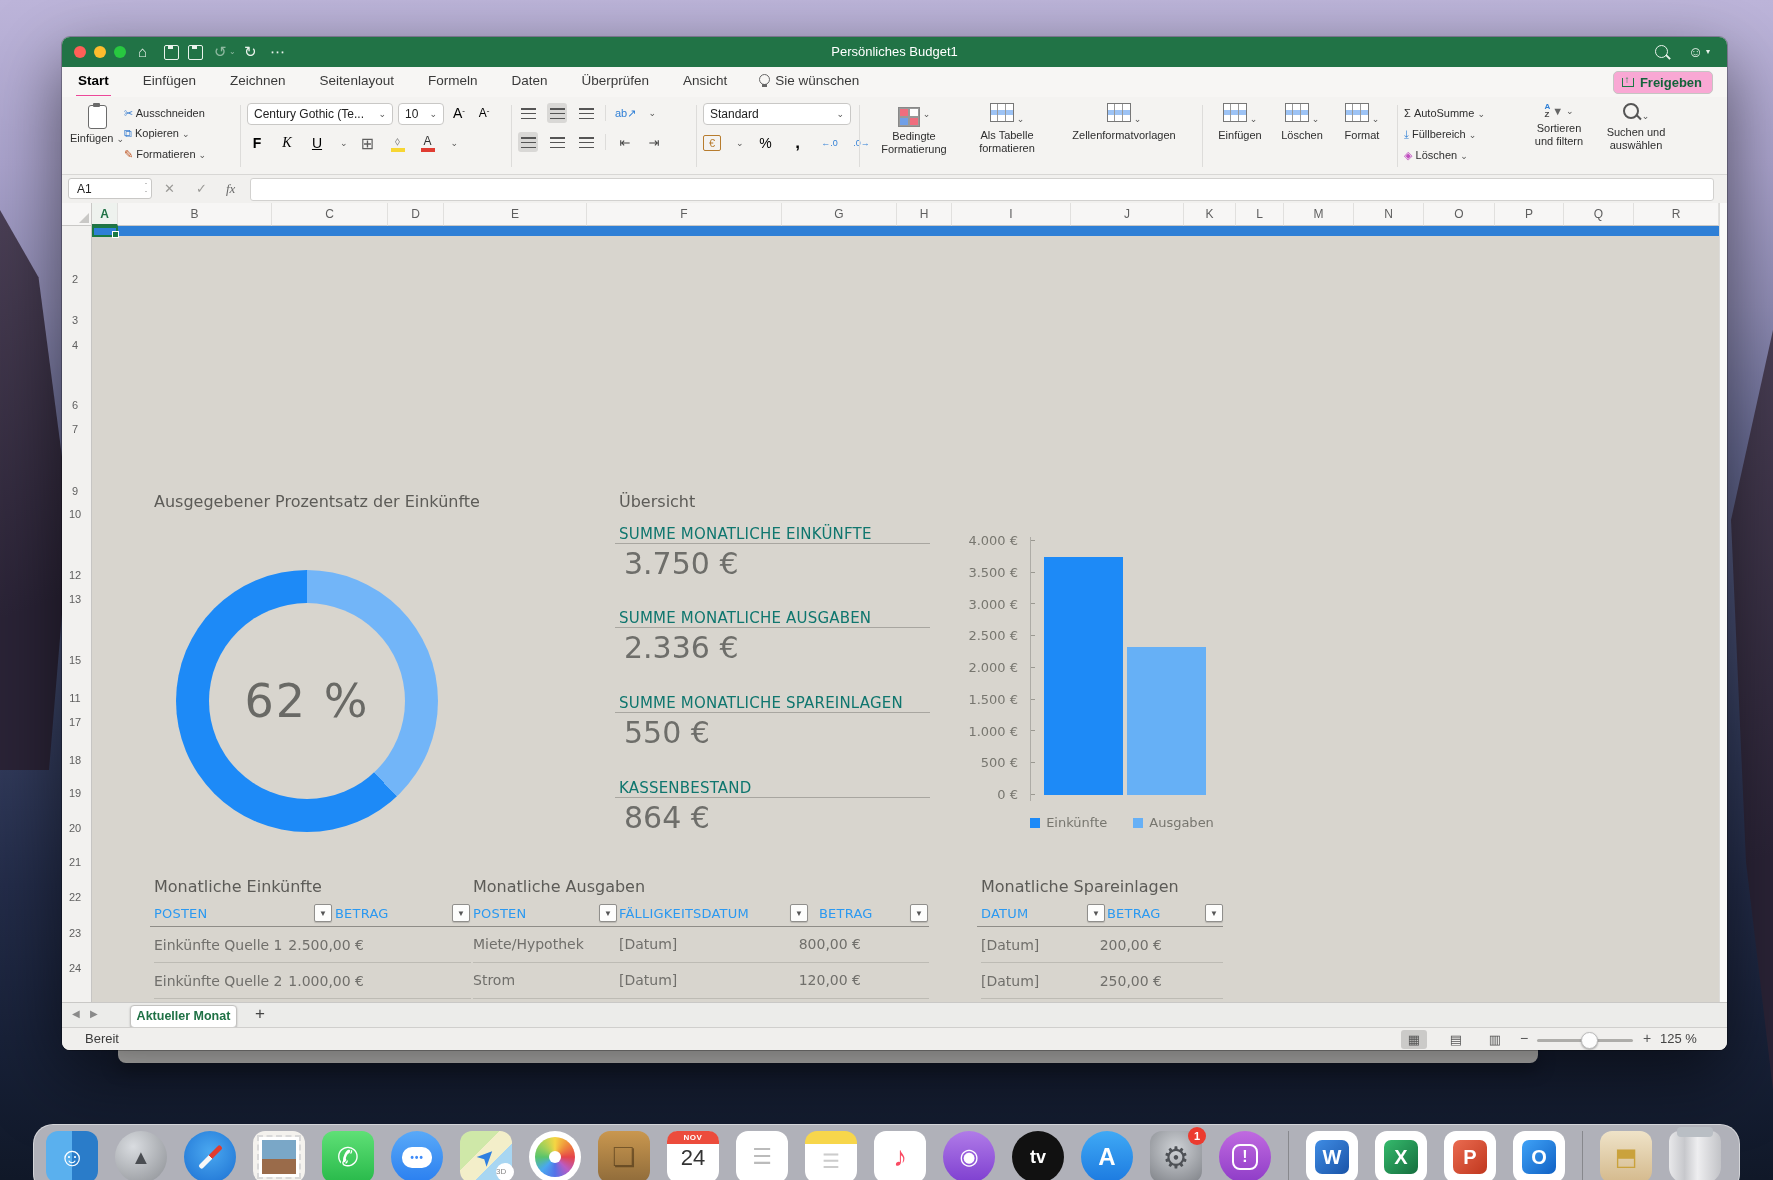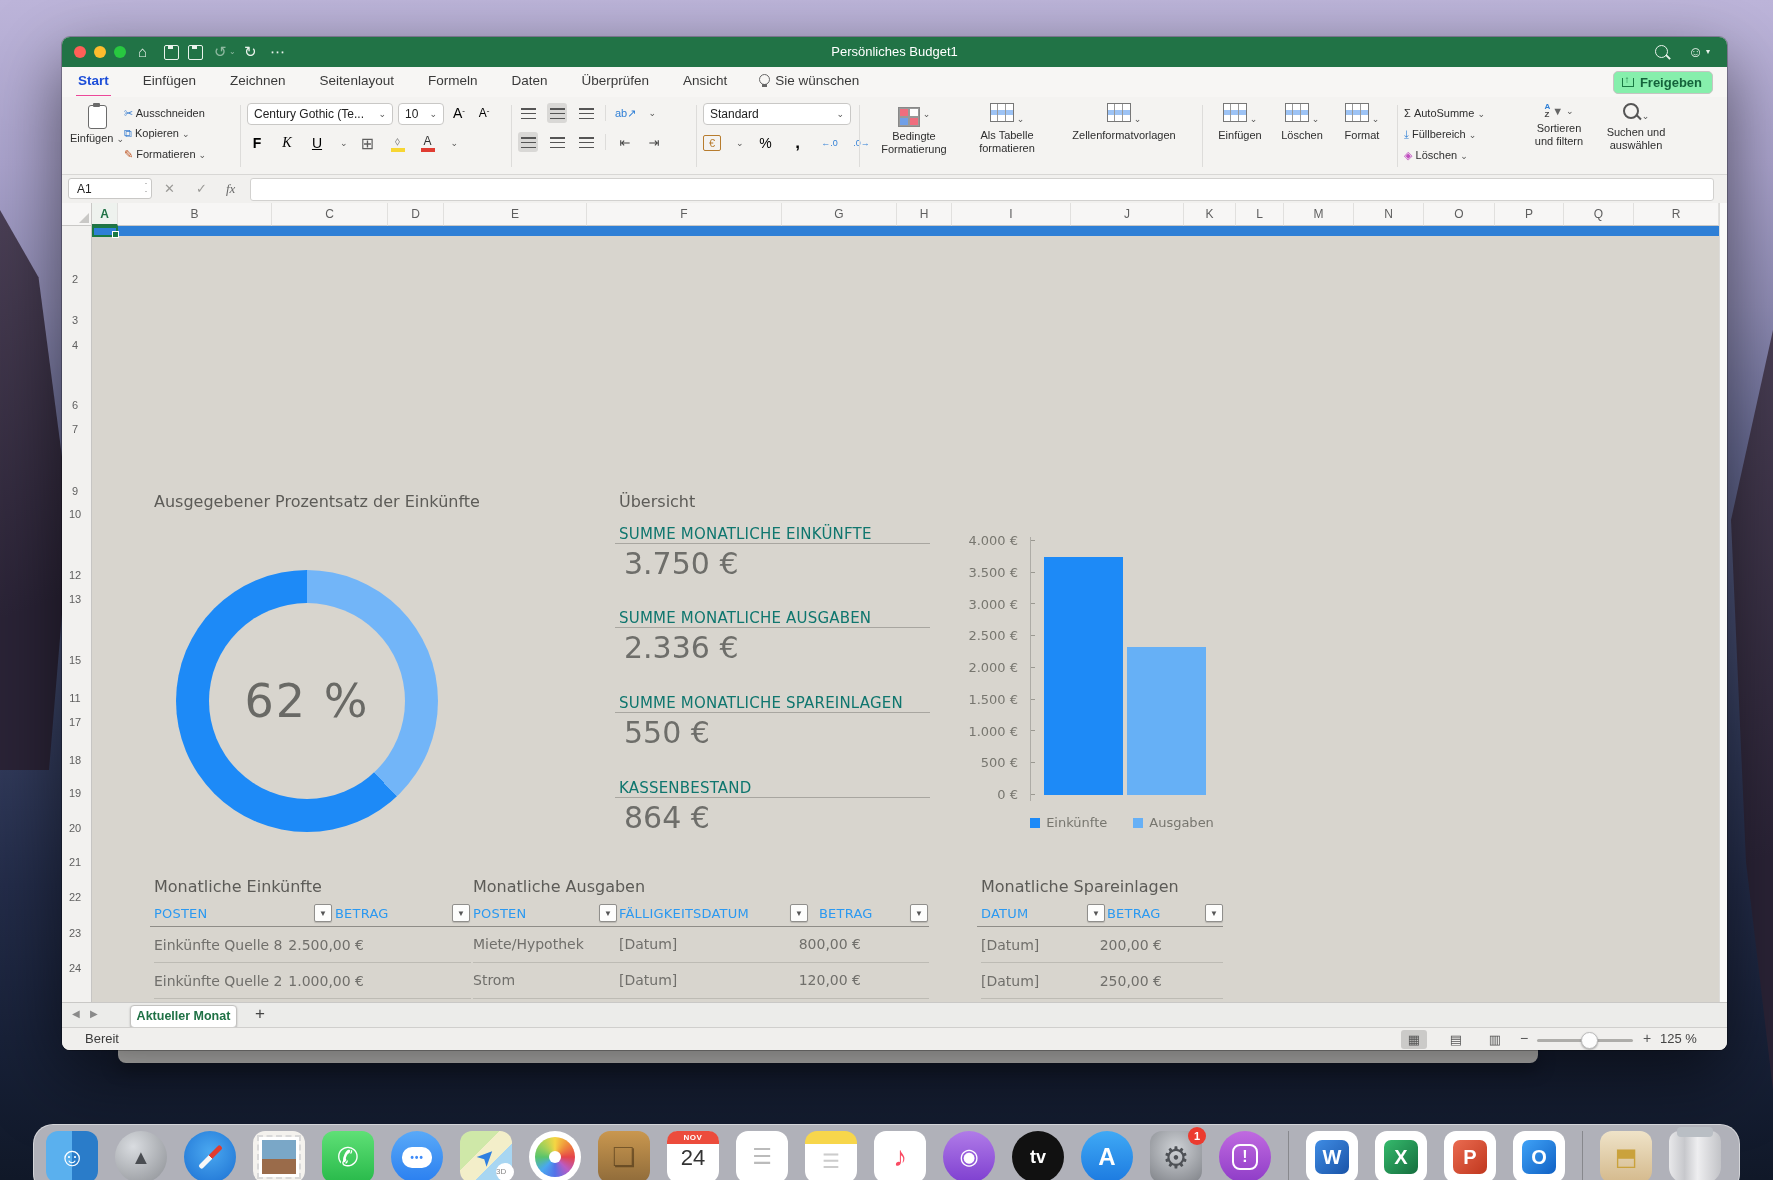--- a/index.html
+++ b/index.html
@@ -18,25 +18,25 @@
   .tl{width:12px;height:12px;border-radius:50%;top:9px}
   .tbar-ic{top:0;height:30px;line-height:30px;color:#eaf3ec;font-size:15px;text-align:center}
   .floppy{width:13px;height:13px;border:1.5px solid #eaf3ec;border-radius:2px;top:8px}
   .floppy::after{content:"";position:absolute;left:3px;top:-1px;width:5px;height:4px;background:#eaf3ec}
   #win-title{left:0;right:0;top:0;height:30px;line-height:30px;text-align:center;color:#fff;font-size:13px}
   .magw{width:11px;height:11px;border:1.8px solid #eaf3ec;border-radius:50%;top:8px}
   .magw::after{content:"";position:absolute;left:9px;top:10px;width:6px;height:2px;background:#eaf3ec;transform:rotate(45deg)}
   
   #menurow{left:0;top:30px;width:100%;height:30px;background:#f7f6f4;border-bottom:1px solid #e2e1df}
   .mtab{font-size:13.5px;color:#3a3a3a;line-height:28px;padding:0 2px}
-  .mtab.active{color:#1d4ed8;font-weight:bold;border-bottom:1px solid #ec4899}
+  .mtab.active{color:#000000;font-weight:bold;border-bottom:1px solid #ec4899}
   #tellme{font-size:13.5px;color:#3a3a3a;line-height:28px}
   .bulb{display:inline-block;width:9px;height:9px;border:1.5px solid #666;border-radius:50%;position:relative;margin-right:5px}
   .bulb::after{content:"";position:absolute;left:2px;top:9px;width:5px;height:3px;background:#666}
-  #share-btn{right:14px;top:4px;height:21px;line-height:21px;padding:0 10px 0 8px;background:#86efac;
+  #share-btn{right:14px;top:4px;height:21px;line-height:21px;padding:0 10px 0 8px;background:#f9a8d4;
     border:1px solid #c6c5c3;border-radius:5px;color:#14633b;font-size:13px;font-weight:bold}
   .share-ic{display:inline-block;width:10px;height:8px;border:1.5px solid #1a7a44;border-top:none;position:relative;margin-right:6px}
   .share-ic::after{content:"↑";position:absolute;left:1.5px;top:-9px;color:#1a7a44;font-size:10px;font-weight:bold}
   
   #ribbon{left:0;top:60px;width:100%;height:78px;background:#f4f3f1;border-bottom:1px solid #d8d7d5;display:flex;align-items:flex-start;padding-top:6px;box-sizing:border-box}
   .rsep{width:1px;height:62px;background:#dddcda;margin:2px 6px 0 6px;flex:none}
   .rgroup{flex:none}
   .rsmall{font-size:11px;color:#2e2e2e;line-height:20px;white-space:nowrap}
   .rlbl{font-size:11px;color:#2e2e2e;text-align:center;line-height:1.2}
   .caret{font-size:9px;color:#555;margin-left:3px}
@@ -445,21 +445,21 @@
       <div class="abs filterbtn" style="left:160px;top:3px">
           <span>▼</span>
         </div>
       <span class="abs tblhdr" style="left:181px">BETRAG</span>
       <div class="abs filterbtn" style="left:298px;top:3px">
           <span>▼</span>
         </div>
       <div class="abs tline" style="left:-4px;top:25px;width:321px"></div>
       <div class="abs" style="left:0;top:26px;width:317px">
         <div class="trow" style="height:35px">
-          <span class="cell" style="left:0">Einkünfte Quelle 8</span>
+          <span class="cell" style="left:0">Einkünfte Quelle 1</span>
           <span class="cell" style="right:107px">2.500,00 €</span>
         </div>
         <div class="trow sep" style="height:35px">
           <span class="cell" style="left:0">Einkünfte Quelle 2</span>
           <span class="cell" style="right:107px">1.000,00 €</span>
         </div>
         <div class="trow sep" style="height:35px">
           <span class="cell" style="left:0">Sonstiges</span>
           <span class="cell" style="right:107px">250,00 €</span>
         </div>

